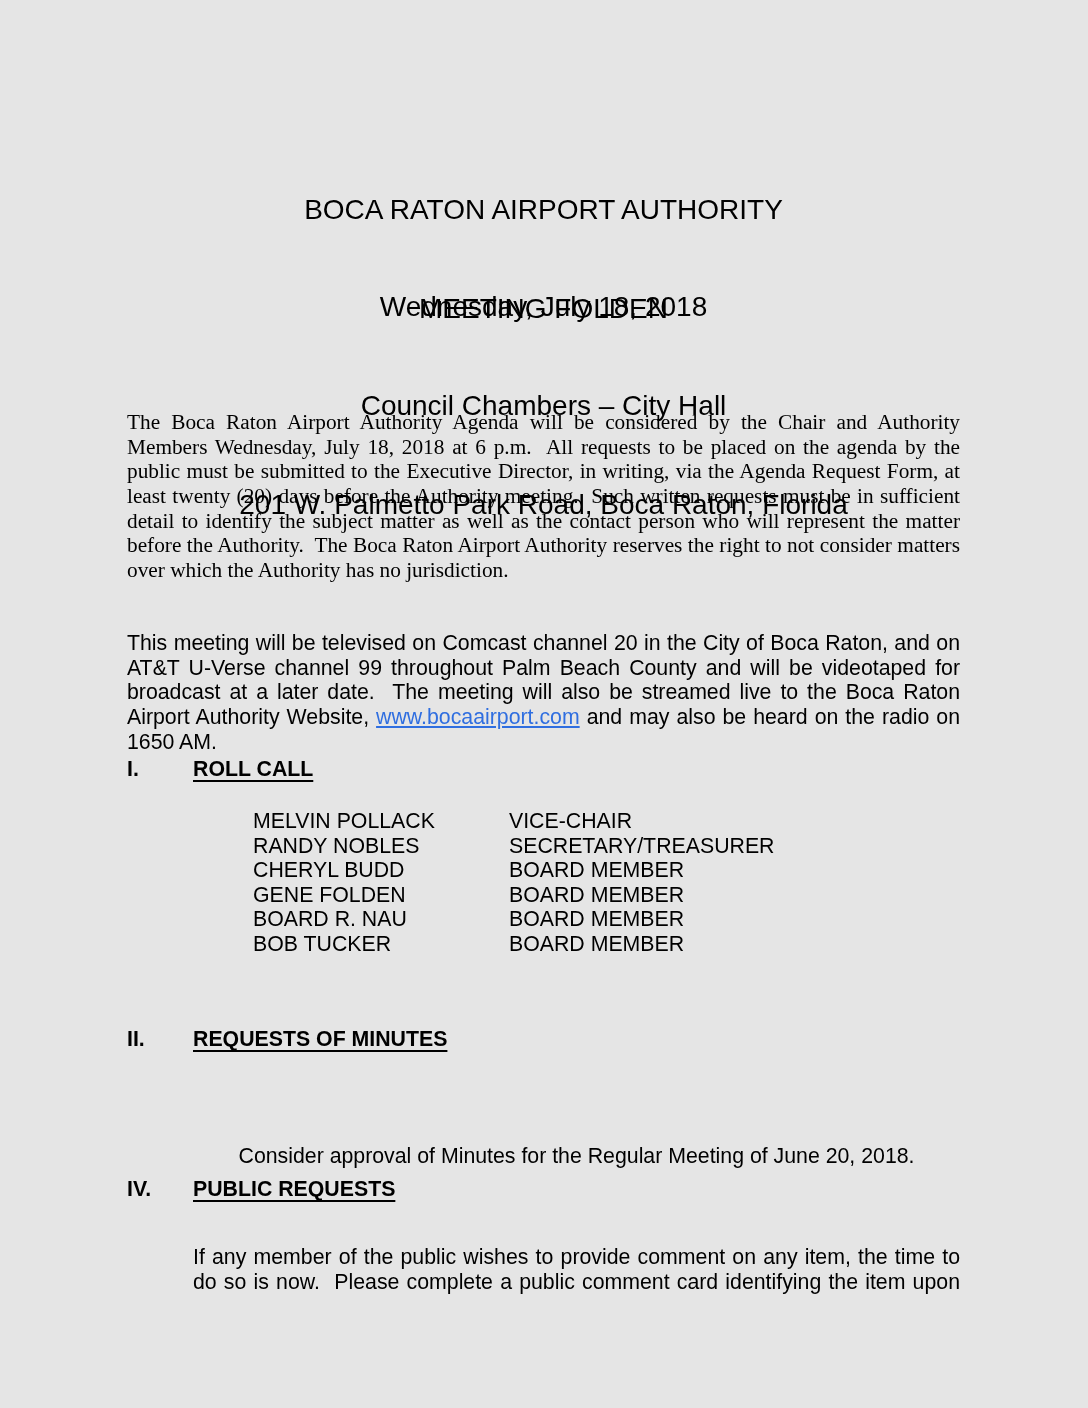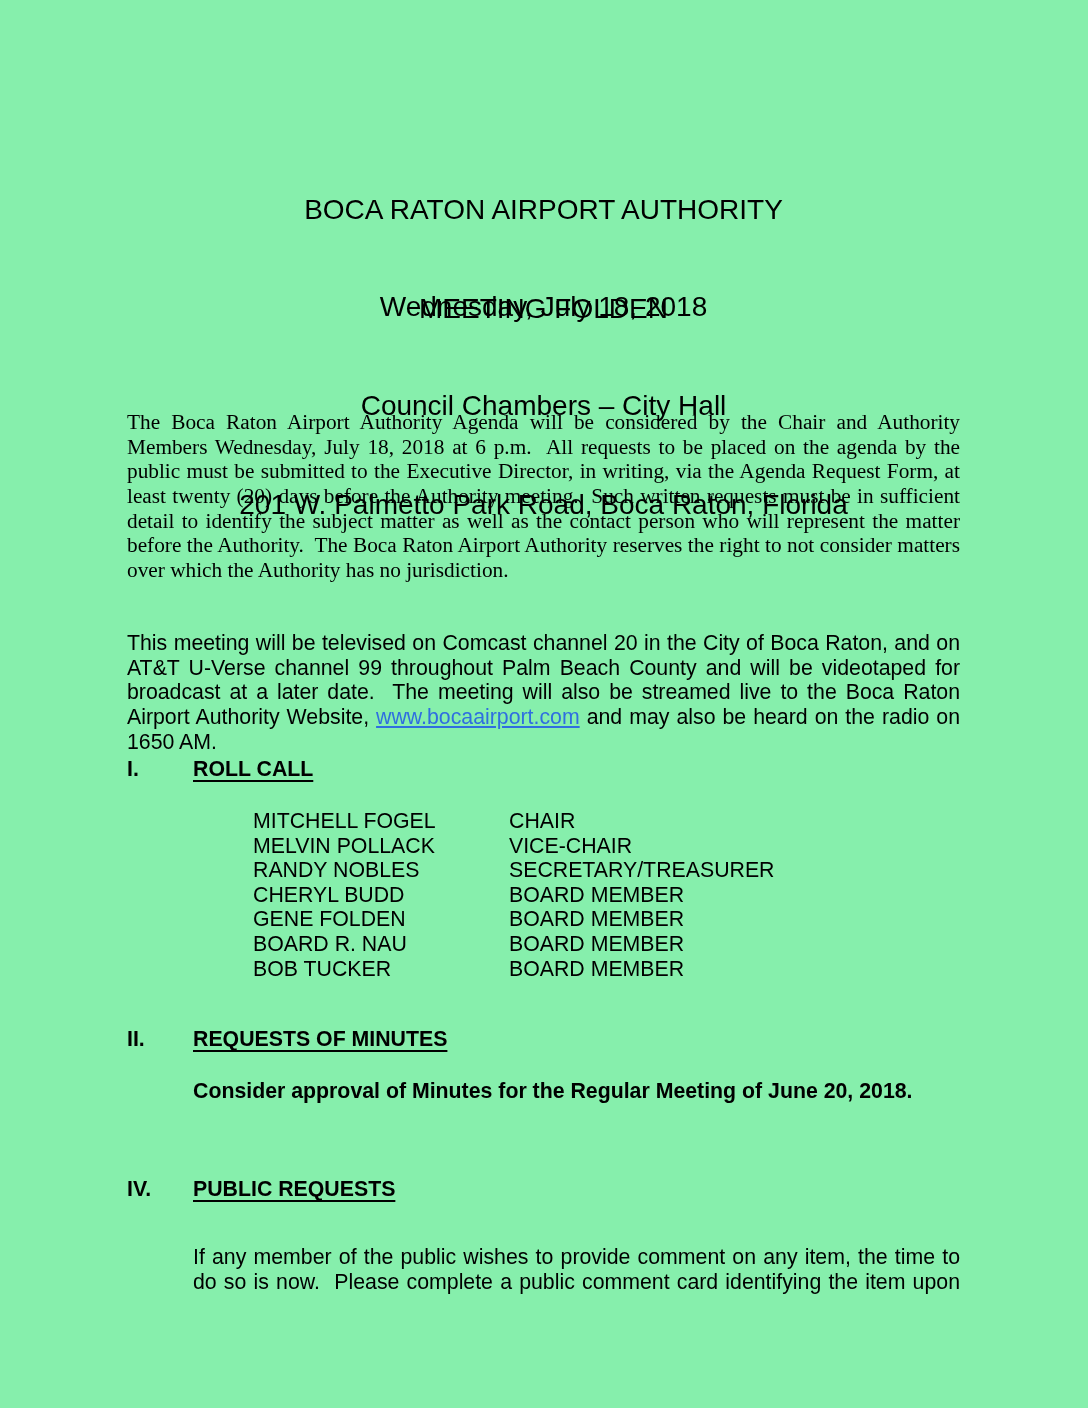--- a/index.html
+++ b/index.html
@@ -1,20 +1,20 @@
 <!DOCTYPE html>
 <html><head>
 <meta charset="utf-8">
 <style>
   html, body { margin: 0; padding: 0; background: #ffffff; }
   .page {
     position: relative;
     width: 1088px;
     height: 1408px;
-    background: #86efac;
+    background: #e5e5e5;
     color: #000000;
     font-family: "Liberation Sans", "DejaVu Sans", sans-serif;
     overflow: hidden;
   }
   .content {
     position: absolute;
     left: 127px;
     top: 0;
     width: 833px;
     height: 100%;
@@ -76,21 +76,21 @@
   }
   .rc-row { display: flex; }
   .rc-name { width: 256px; flex: none; }
 
   .indent-para {
     position: absolute;
     left: 66px;
     width: 767px;
     white-space: pre-wrap;
   }
-  #minutes-body { top: 1058px; text-align: left; font-weight: bold; }
+  #minutes-body { top: 1123px; text-align: center; }
   #public-requests-body {
     top: 1224px;
     text-align: justify;
     text-align-last: justify;
   }
 </style>
 </head>
 <body>
 
 <div class="page">
@@ -110,24 +110,20 @@
     <p id="para-1" class="para body-text">The Boca Raton Airport Authority Agenda will be considered by the Chair and Authority Members Wednesday, July 18, 2018 at 6 p.m.  All requests to be placed on the agenda by the public must be submitted to the Executive Director, in writing, via the Agenda Request Form, at least twenty (20) days before the Authority meeting.  Such written requests must be in sufficient detail to identify the subject matter as well as the contact person who will represent the matter before the Authority.  The Boca Raton Airport Authority reserves the right to not consider matters over which the Authority has no jurisdiction.</p>
 
     <p id="para-2" class="para body-text"><span>This meeting will be televised on Comcast channel 20 in the City of Boca Raton, and on AT&amp;T U-Verse channel 99 throughout Palm Beach County and will be videotaped for broadcast at a later date.  The meeting will also be streamed live to the Boca Raton Airport Authority Website, </span><a class="doc-link" href="www.bocaairport.com">www.bocaairport.com</a><span> and may also be heard on the radio on 1650 AM.</span></p>
 
     <div id="section-roll-call" class="heading body-text">
       <span class="heading-num">I.</span>
       <span class="heading-title">ROLL CALL</span>
     </div>
 
     <div class="rollcall body-text">
-      <div class="rc-row">
-        <span class="rc-name">MITCHELL FOGEL</span>
-        <span class="rc-title">CHAIR</span>
-      </div>
       <div class="rc-row">
         <span class="rc-name">MELVIN POLLACK</span>
         <span class="rc-title">VICE-CHAIR</span>
       </div>
       <div class="rc-row">
         <span class="rc-name">RANDY NOBLES</span>
         <span class="rc-title">SECRETARY/TREASURER</span>
       </div>
       <div class="rc-row">
         <span class="rc-name">CHERYL BUDD</span>

